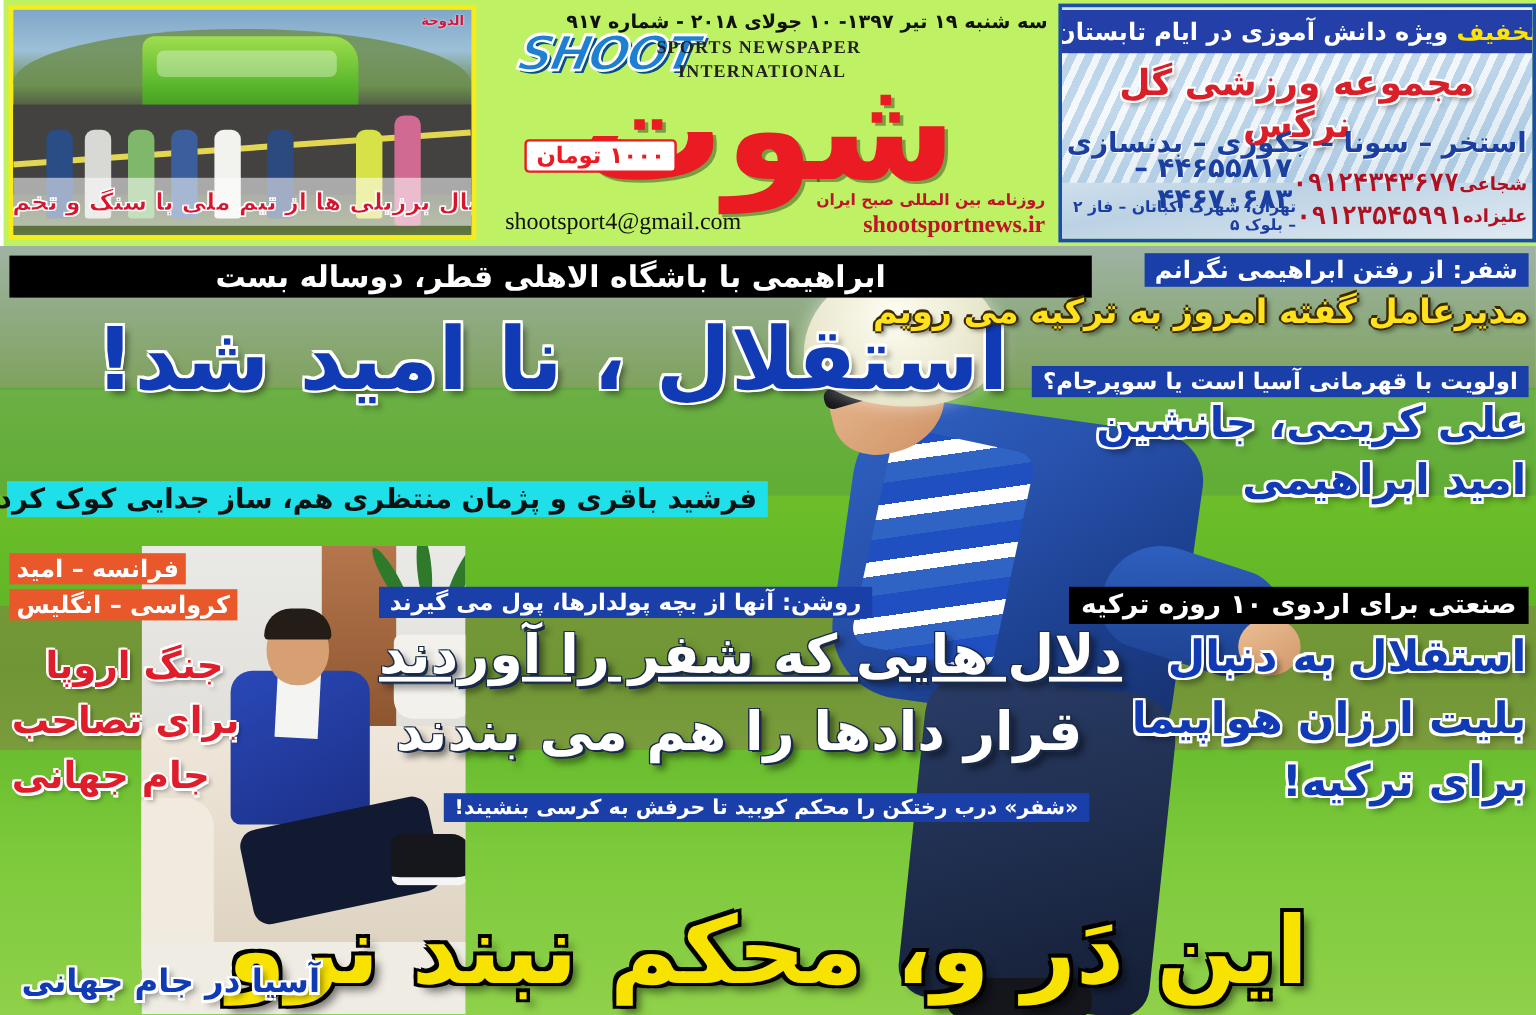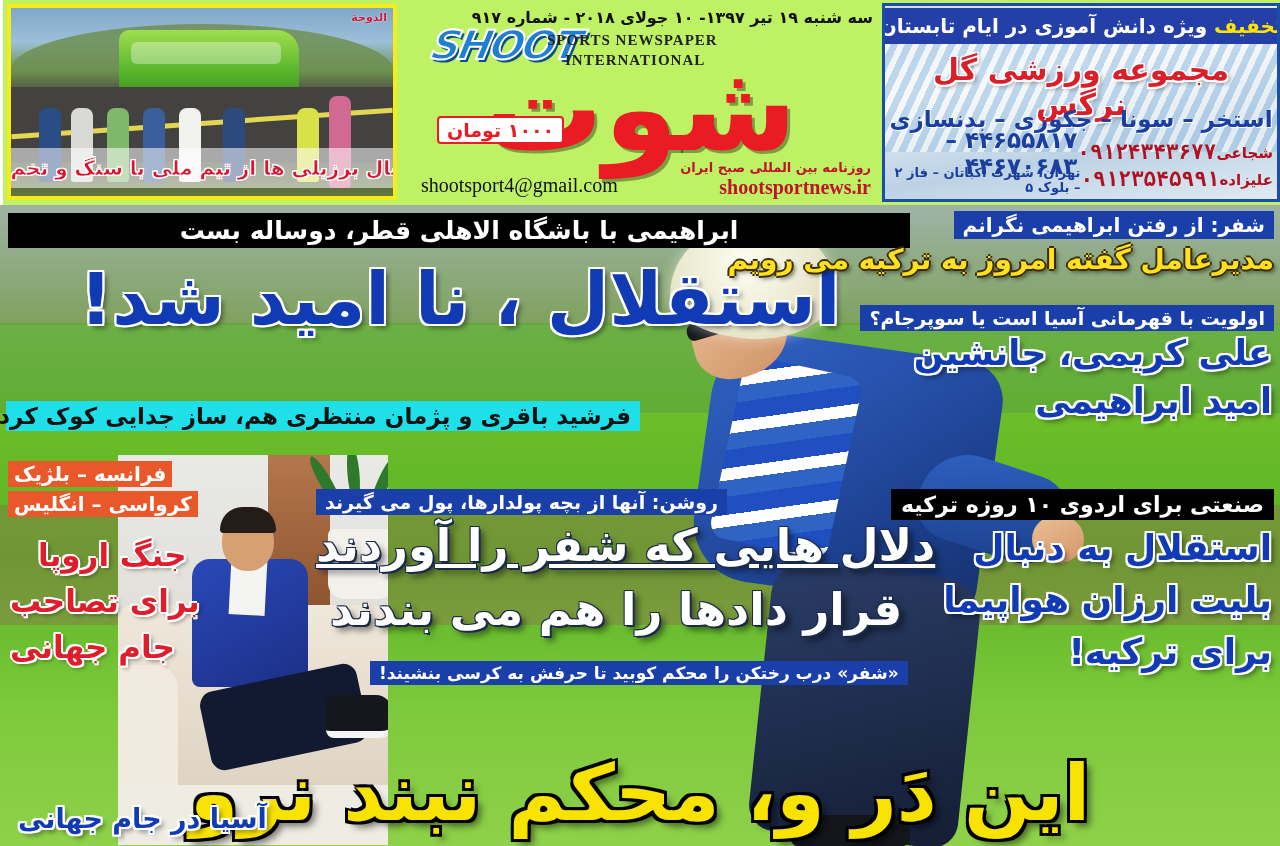--- a/index.html
+++ b/index.html
@@ -240,21 +240,21 @@
       <div class="pl-head"></div>
       <div class="pl-hair"></div>
     </div>
 
     <div class="ov kicker-black" style="right:370px;left:8px;top:8px;font-size:25px;text-align:center;">ابراهیمی با باشگاه الاهلی قطر، دوساله بست</div>
 
     <div class="ov big-blue" style="right:360px;left:0;top:52px;font-size:72px;text-align:center;">استقلال ، نا امید شد!</div>
 
     <div class="ov kicker-cyan" style="left:6px;right:640px;top:196px;font-size:23px;text-align:center;">فرشید باقری و پژمان منتظری هم، ساز جدایی کوک کردند!</div>
 
-    <div class="ov kicker-orange" style="left:8px;top:256px;font-size:20px;">فرانسه – بلژیک</div>
+    <div class="ov kicker-orange" style="left:8px;top:256px;font-size:20px;">فرانسه – امید</div>
     <div class="ov kicker-orange" style="left:8px;top:286px;font-size:20px;">کرواسی – انگلیس</div>
     <div class="ov big-red" style="left:10px;top:332px;font-size:31px;padding-left:28px;">جنگ اروپا</div>
     <div class="ov big-red" style="left:10px;top:378px;font-size:31px;">برای تصاحب</div>
     <div class="ov big-red" style="left:10px;top:424px;font-size:31px;">جام جهانی</div>
 
     <div class="ov kicker-blue" style="left:316px;top:284px;font-size:19px;">روشن: آنها از بچه پولدارها، پول می گیرند</div>
     <div class="ov big-white" style="left:316px;top:314px;font-size:45px;text-decoration:underline;">دلال هایی که شفر را آوردند</div>
     <div class="ov big-white" style="left:330px;top:378px;font-size:45px;">قرار دادها را هم می بندند</div>
     <div class="ov kicker-blue" style="left:370px;top:456px;font-size:17px;">«شفر» درب رختکن را محکم کوبید تا حرفش به کرسی بنشیند!</div>
 

